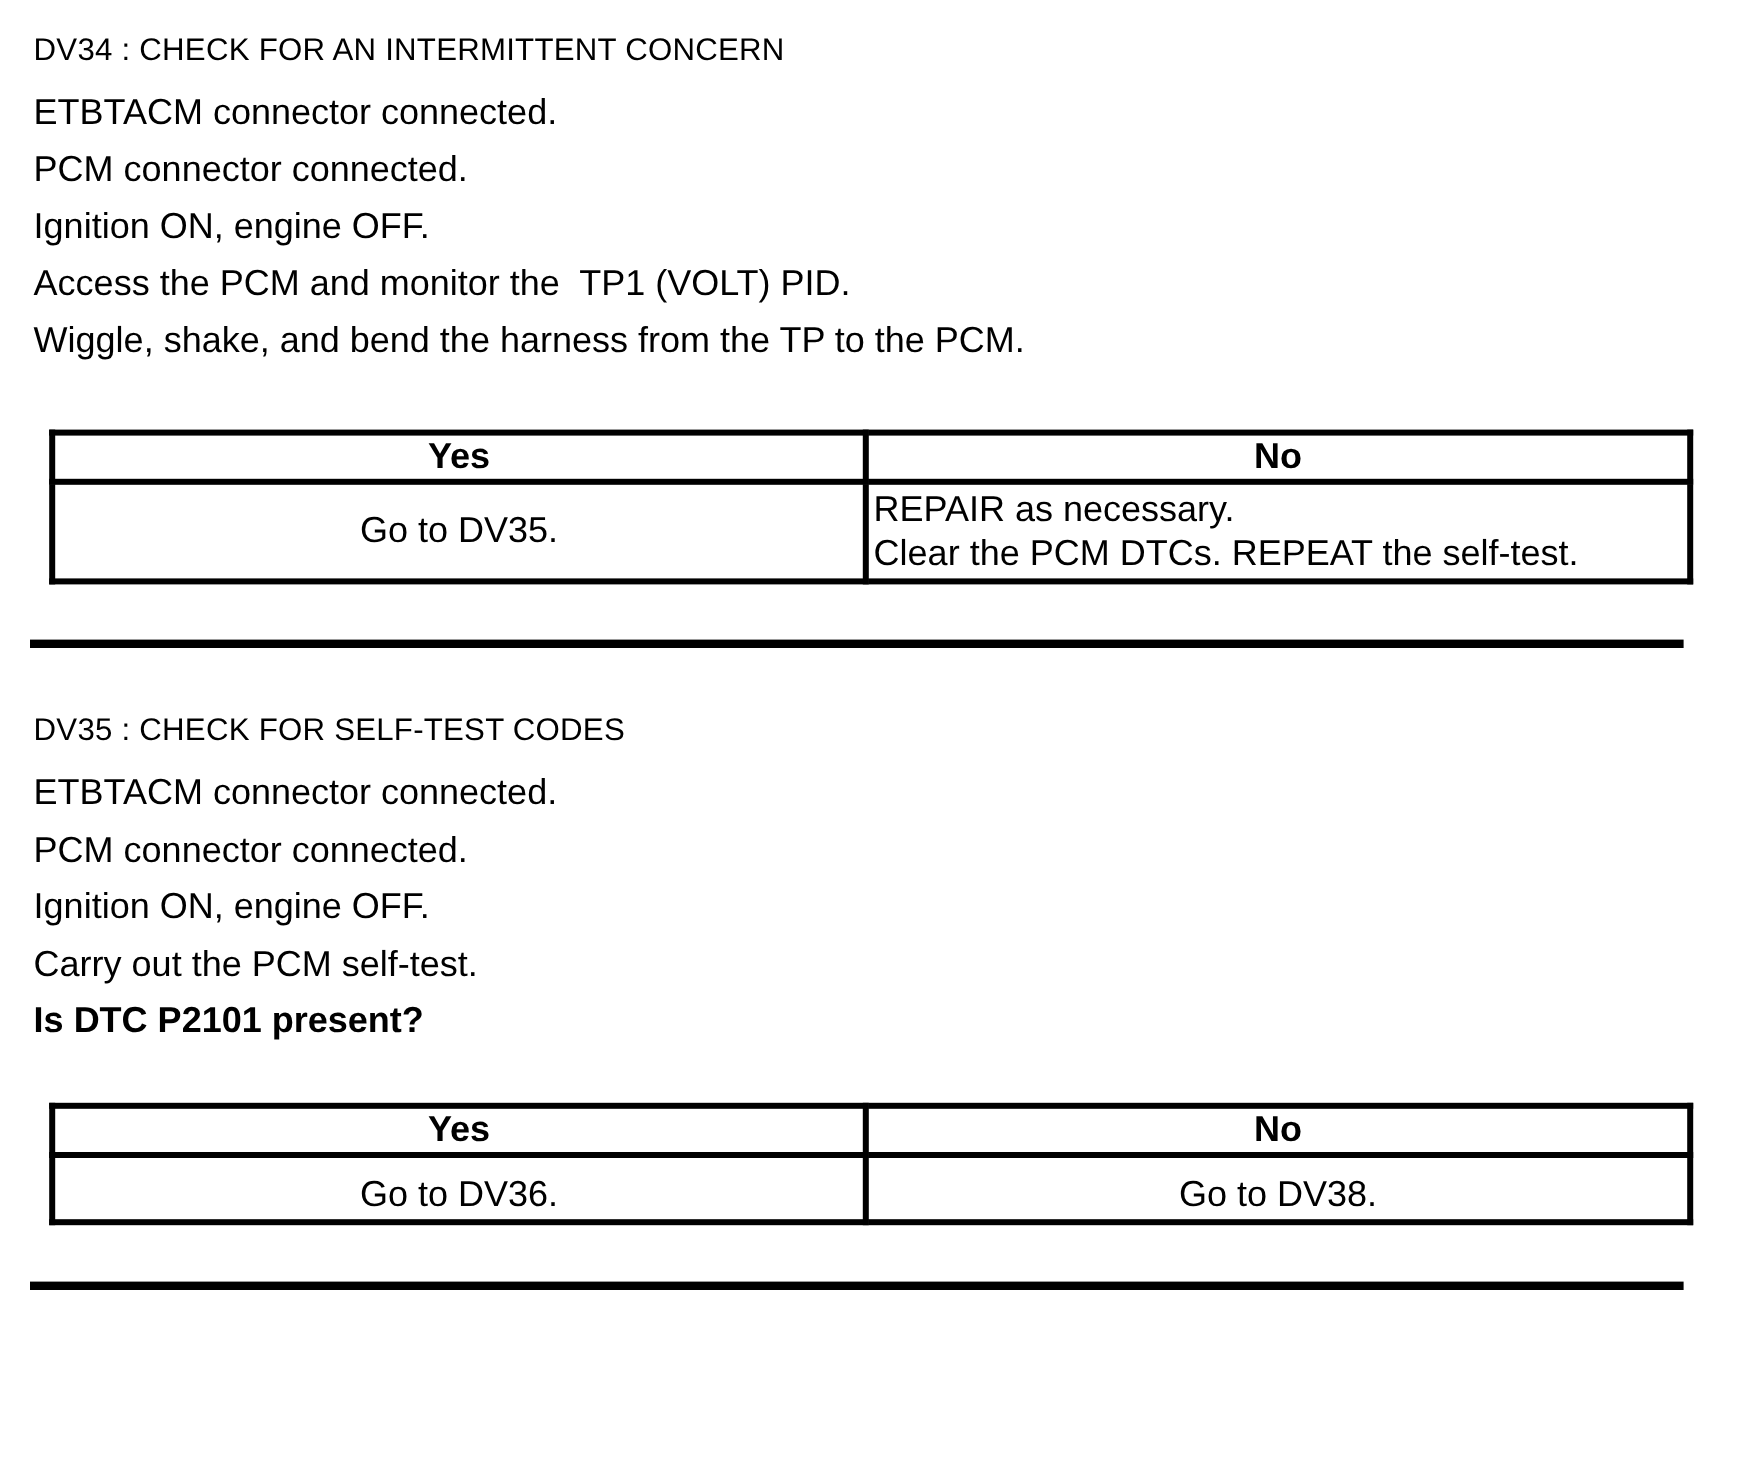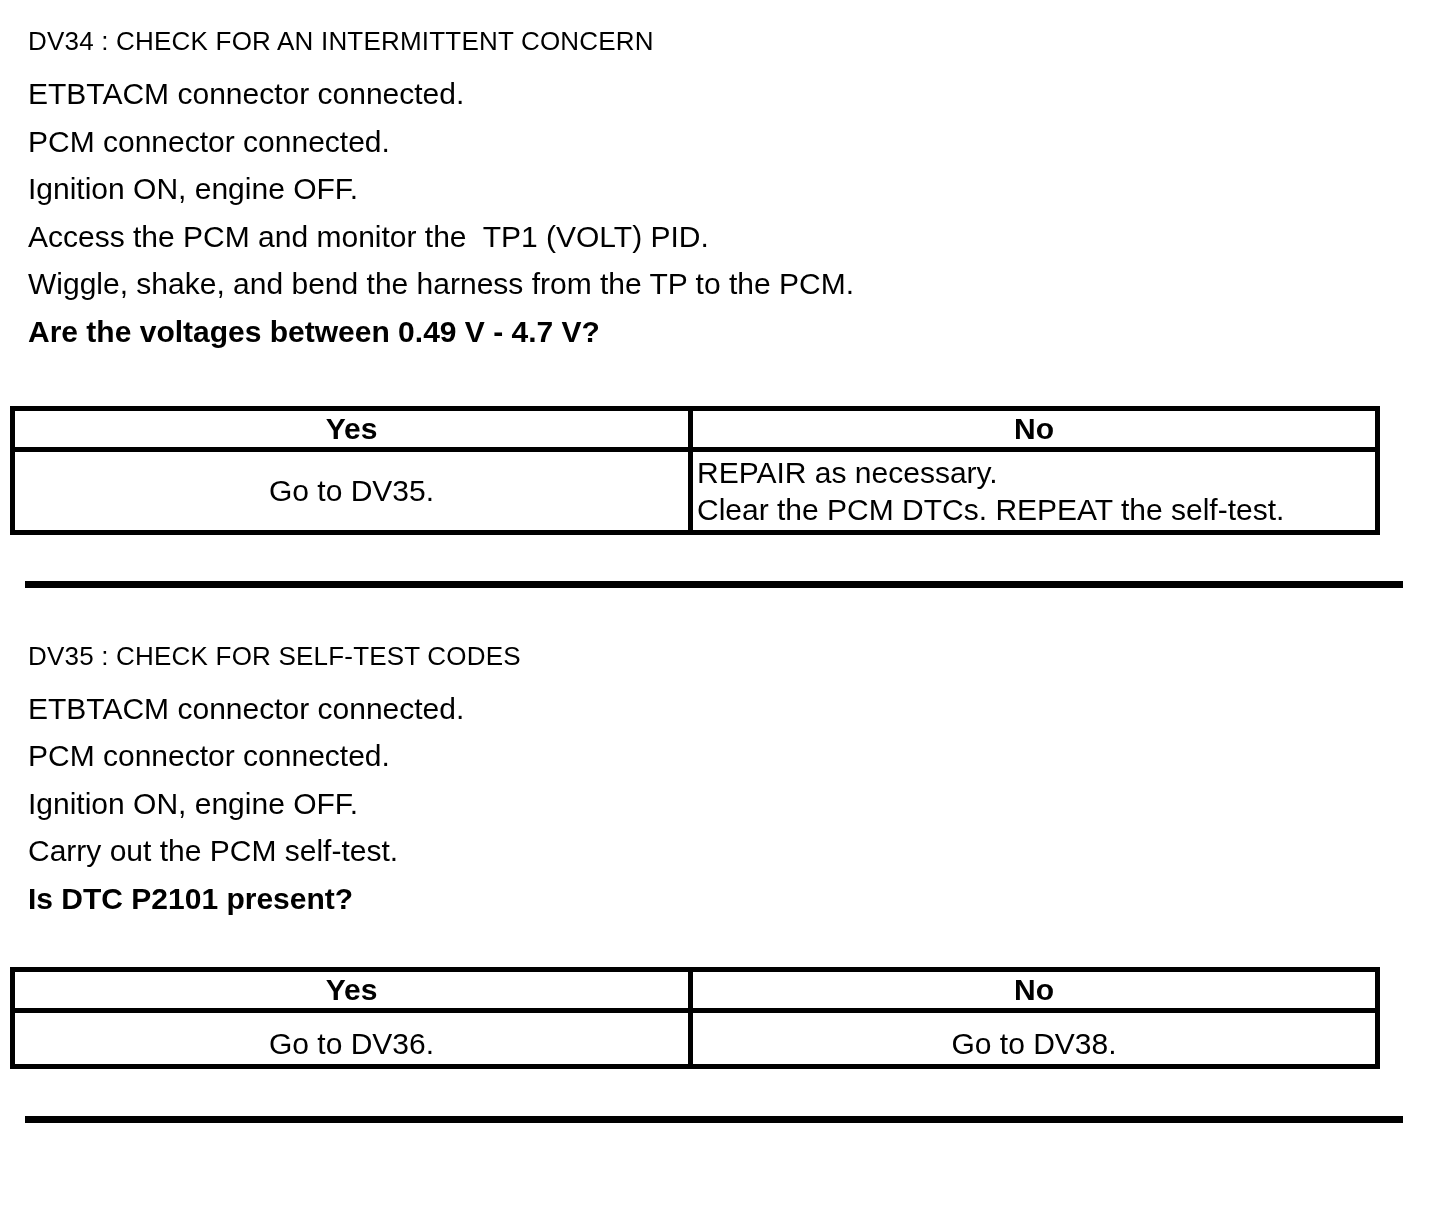--- a/index.html
+++ b/index.html
@@ -35,21 +35,21 @@
   .question-line {
     font-size: 30px;
     line-height: 47.6px;
     font-weight: bold;
     white-space: pre-wrap;
   }
   table.decision-table {
     border-collapse: collapse;
     table-layout: fixed;
     width: 1365px;
-    margin-left: 10px;
+    margin-left: 41px;
   }
   .decision-table th,
   .decision-table td {
     border: 5px solid #000000;
     padding: 0;
     font-size: 30px;
     overflow: hidden;
   }
   .decision-table th {
     font-weight: bold;
@@ -99,21 +99,20 @@
 
   <div>
     <h1 class="section-title">DV34 : CHECK FOR AN INTERMITTENT CONCERN</h1>
 
     <div class="steps">
       <div class="step-line">ETBTACM connector connected.</div>
       <div class="step-line">PCM connector connected.</div>
       <div class="step-line">Ignition ON, engine OFF.</div>
       <div class="step-line">Access the PCM and monitor the  TP1 (VOLT) PID.</div>
       <div class="step-line">Wiggle, shake, and bend the harness from the TP to the PCM.</div>
-      <div class="question-line">Are the voltages between 0.49 V - 4.7 V?</div>
     </div>
 
     <table class="decision-table t1">
       <colgroup>
         <col class="col-yes">
         <col class="col-no">
       </colgroup>
       <thead>
         <tr>
           <th>Yes</th>

